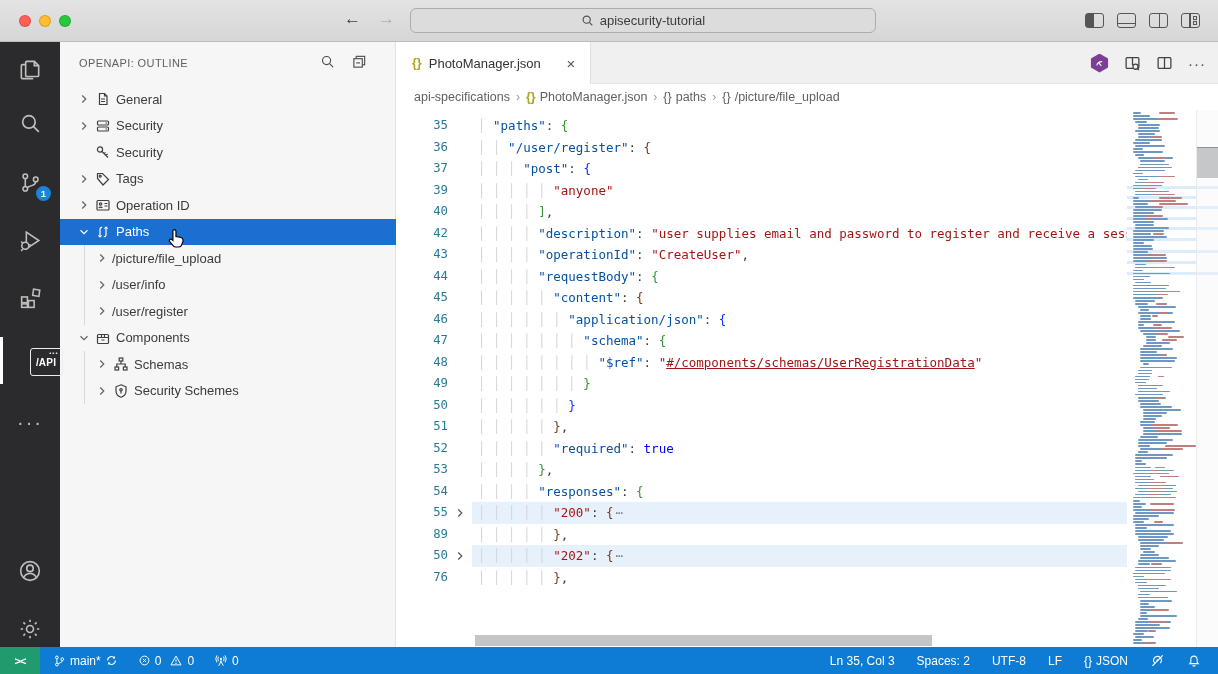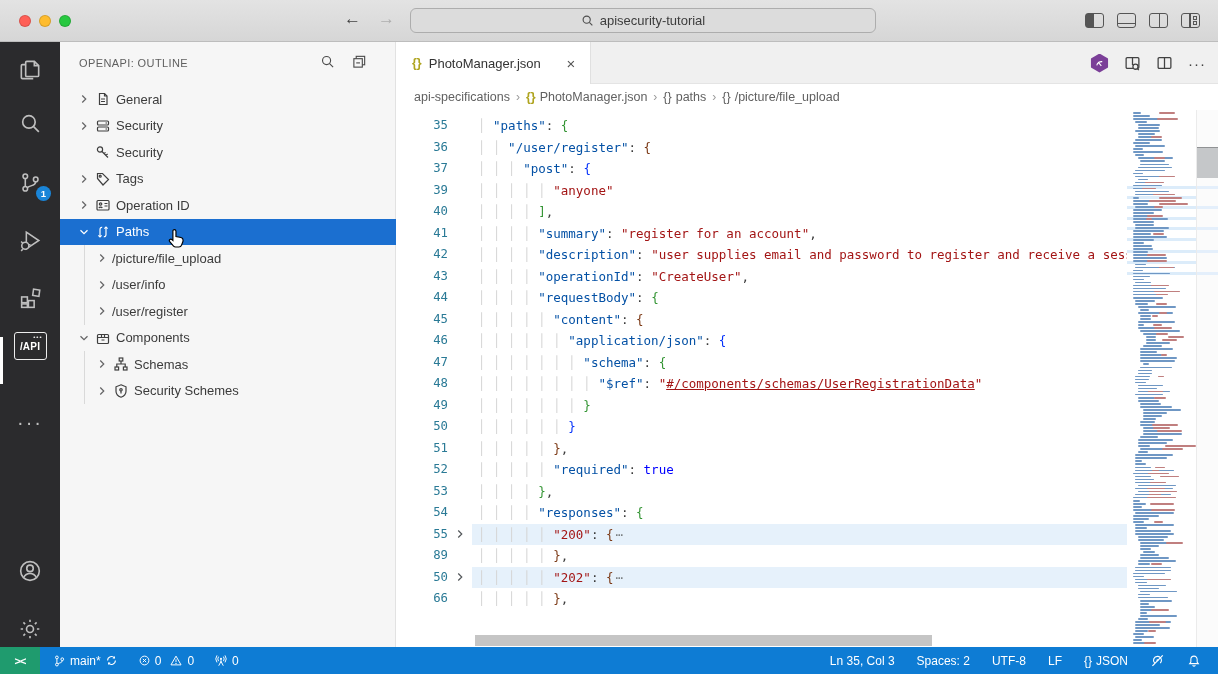--- a/index.html
+++ b/index.html
@@ -171,21 +171,21 @@
     <div class="actitem" style="top: 232px;">
       <svg width="25" height="25" viewBox="0 0 24 24" fill="none" stroke="currentColor" stroke-width="1.5">
         <rect x="3.5" y="10.5" width="5.5" height="5.5"></rect>
         <rect x="3.5" y="17" width="5.5" height="0"></rect>
         <rect x="10" y="17" width="5.5" height="0"></rect>
         <rect x="3.5" y="17.2" width="5.5" height="3.3"></rect>
         <rect x="10" y="14" width="5.5" height="6.5"></rect>
         <rect x="14.5" y="3.5" width="6" height="6" transform="rotate(8 17.5 6.5)"></rect>
       </svg>
     </div>
-    <div class="actitem active" style="top: 280px;">
+    <div class="actitem active" style="top: 296px; margin-left: 16px;">
       <div class="apibox"><span class="dots">•••</span>/API</div>
     </div>
     <div class="actitem" style="top: 356px;">
       <span style="font-size:20px;letter-spacing:2px;line-height:10px">···</span>
     </div>
     <div id="act-indicator"></div>
     <div class="actitem" style="top: 505px;">
       <svg width="26" height="26" viewBox="0 0 24 24" fill="none" stroke="currentColor" stroke-width="1.5">
         <circle cx="12" cy="12" r="8.6"></circle>
         <circle cx="12" cy="9.6" r="3"></circle>
@@ -450,25 +450,20 @@
           <span class="num">39</span>
           <span class="foldc"></span>
           <span class="ct"><span class="guide">│ │ │ │ │ </span><span class="tok-s">"anyone"</span></span>
         </div>
         <div class="row">
           <span class="num">40</span>
           <span class="foldc"></span>
           <span class="ct"><span class="guide">│ │ │ │ </span><span class="tok-b2">]</span><span class="tok-p">,</span></span>
         </div>
         <div class="row">
-          <span class="num">41</span>
-          <span class="foldc"></span>
-          <span class="ct"><span class="guide">│ │ │ │ </span><span class="tok-k">"summary"</span><span class="tok-p">: </span><span class="tok-s">"register for an account"</span><span class="tok-p">,</span></span>
-        </div>
-        <div class="row">
           <span class="num">42</span>
           <span class="foldc"></span>
           <span class="ct"><span class="guide">│ │ │ │ </span><span class="tok-k">"description"</span><span class="tok-p">: </span><span class="tok-s">"user supplies email and password to register and receive a session token"</span></span>
         </div>
         <div class="row">
           <span class="num">43</span>
           <span class="foldc"></span>
           <span class="ct"><span class="guide">│ │ │ │ </span><span class="tok-k">"operationId"</span><span class="tok-p">: </span><span class="tok-s">"CreateUser"</span><span class="tok-p">,</span></span>
         </div>
         <div class="row">
@@ -543,21 +538,21 @@
         <div class="row hl">
           <span class="num">50</span>
           <span class="foldc">
             <svg width="14" height="14" viewBox="0 0 16 16" fill="none" stroke="currentColor" stroke-width="1.4">
               <path d="M6 4l4 4-4 4"></path>
             </svg>
           </span>
           <span class="ct"><span class="guide">│ │ │ │ │ </span><span class="tok-s">"202"</span><span class="tok-p">: </span><span class="tok-b3">{</span><span class="tok-fold">⋯</span></span>
         </div>
         <div class="row">
-          <span class="num">66</span>
+          <span class="num">76</span>
           <span class="foldc"></span>
           <span class="ct"><span class="guide">│ │ │ │ │ </span><span class="tok-b3">}</span><span class="tok-p">,</span></span>
         </div>
       </div>
     <div id="minimap">
         <div class="mmband" style="top: 76px;"></div>
         <div class="mmband" style="top: 86px;"></div>
         <div class="mmband" style="top: 96px;"></div>
         <div class="mmband" style="top: 107px;"></div>
         <div class="mmband" style="top: 117px;"></div>

